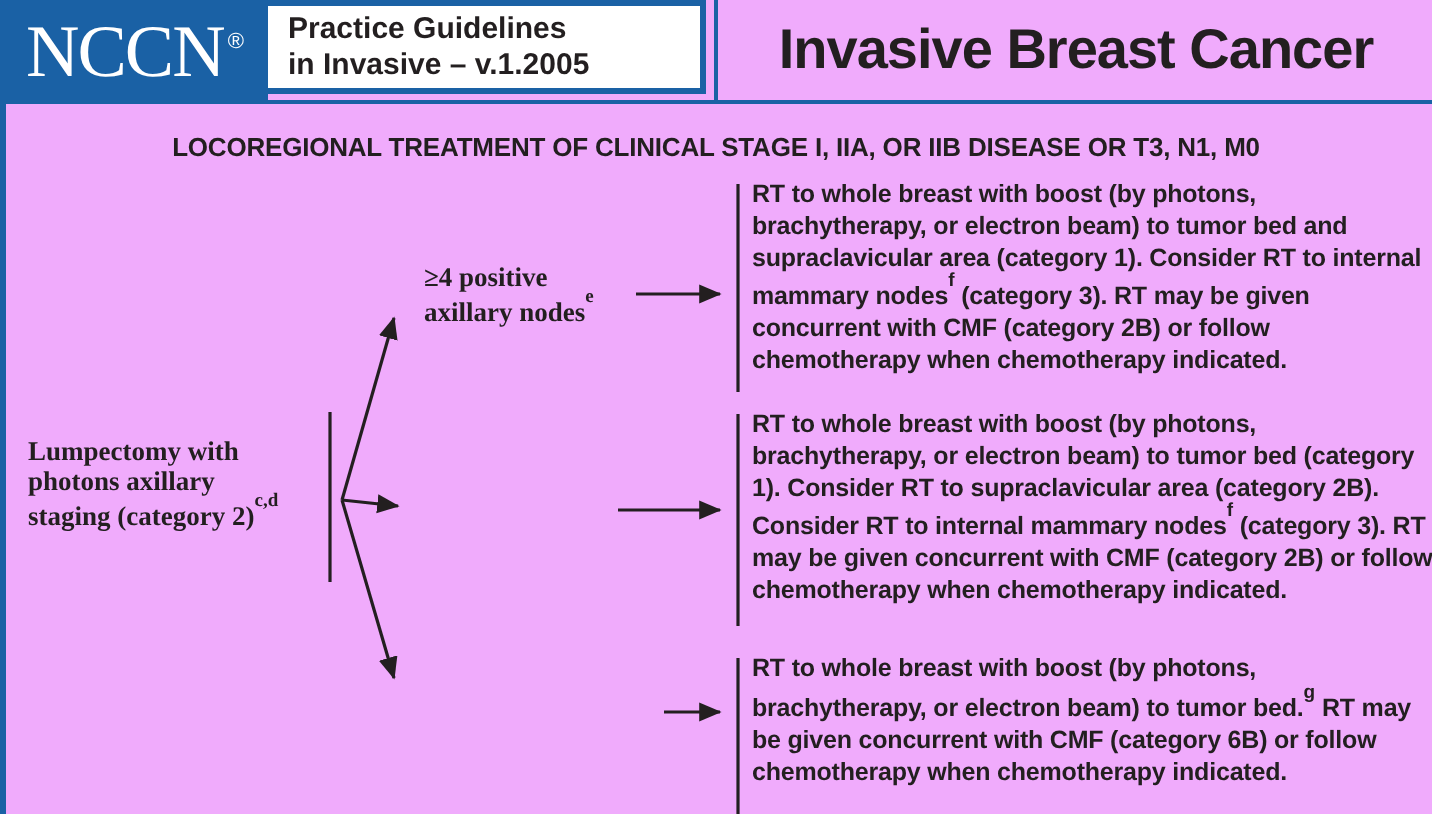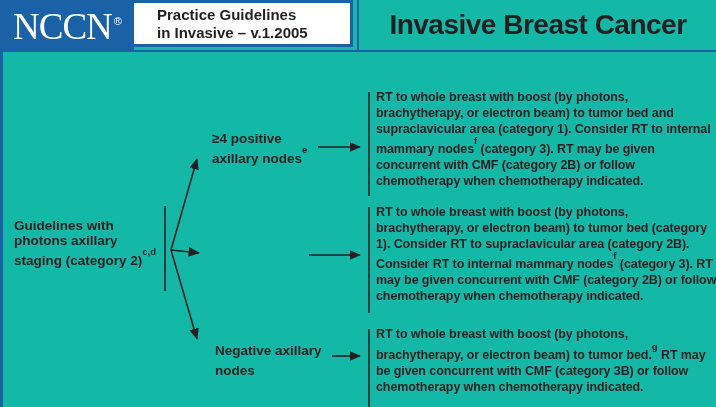--- a/index.html
+++ b/index.html
@@ -1,53 +1,53 @@
 <!DOCTYPE html>
 <html style="--nccn-blue: #1a61a5; --text-dark: #231f20;"><head>
 <meta charset="utf-8">
 <style>
   :root { --nccn-blue:#1a61a5; --text-dark:#231f20; }
   * { margin:0; padding:0; box-sizing:border-box; }
   html,body { background:#fff; }
   .page {
-    position:relative; width:716px; height:407px; background:#14b8a6; overflow:hidden;
+    position:relative; width:716px; height:407px; background:#f0abfc; overflow:hidden;
     font-family:"Liberation Sans", sans-serif; color:var(--text-dark);
   }
   
   .logo-box {
     position:absolute; left:0; top:0; width:134px; height:52px;
     background:var(--nccn-blue); display:flex; align-items:center; justify-content:center;
   }
   .logo-text {
     font-family:"Liberation Serif", serif; color:#fff; font-size:37px;
     letter-spacing:-1px; line-height:1; white-space:nowrap;
   }
   .logo-text .reg { font-size:11px; position:relative; top:-14px; margin-left:2px; font-family:"Liberation Sans",sans-serif; }
   .pg-box {
     position:absolute; left:134px; top:0; width:219px; height:47px; background:#fff;
     border:3px solid var(--nccn-blue); border-left:none;
-    display:flex; flex-direction:column; justify-content:center; padding-left:23px;
+    display:flex; flex-direction:column; justify-content:center; padding-left:10px;
   }
   .pg-line { font-weight:bold; font-size:15px; line-height:18px; color:var(--text-dark); white-space:nowrap; }
   .header-vline { position:absolute; left:357px; top:0; width:2px; height:52px; background:var(--nccn-blue); }
   .page-title {
     position:absolute; left:360px; top:0; width:356px; height:50px;
     display:flex; align-items:center; justify-content:center;
     font-size:28px; font-weight:bold; letter-spacing:-0.5px; white-space:nowrap;
   }
   .header-rule { position:absolute; left:0; top:50px; width:716px; height:2px; background:var(--nccn-blue); }
   .left-rule { position:absolute; left:0; top:52px; width:3px; height:355px; background:var(--nccn-blue); }
   
   .subtitle {
     position:absolute; left:0; top:66px; width:716px; text-align:center;
     font-weight:bold; font-size:13px; letter-spacing:-0.1px; white-space:nowrap;
   }
   
   .connectors { position:absolute; left:0; top:0; pointer-events:none; }
-  .node { position:absolute; font-weight:bold; font-size:13.5px; line-height:15px; white-space:nowrap; }
+  .node { position:absolute; font-weight:bold; font-size:13.5px; line-height:15px; white-space:nowrap;font-family:Liberation Serif, serif; }
   .root-node  { left:14px;  top:218px; }
   .node-b0    { left:212px; top:131px; }
   .node-b1    { left:212px; top:241px; }
   .node-b2    { left:215px; top:343px; }
   sup.fn { font-size:9.5px; position:relative; top:-4px; font-weight:bold; letter-spacing:0; }
   .outcome {
     position:absolute; width:341px; font-weight:bold; font-size:12.5px;
     line-height:15.8px; letter-spacing:-0.1px;
   }
   .outcome-0 { left:376px; top:90px; }
@@ -64,20 +64,21 @@
   </div>
   <div class="pg-box">
     <div class="pg-line">Practice Guidelines</div>
     <div class="pg-line">in Invasive – v.1.2005</div>
   </div>
   <div class="header-vline"></div>
   <div class="page-title">Invasive Breast Cancer</div>
   <div class="header-rule"></div>
   <div class="left-rule"></div>
 
+  <div class="subtitle">LOCOREGIONAL TREATMENT OF CLINICAL STAGE I, IIA, OR IIB DISEASE OR T3, N1, M0</div>
 
   <svg class="connectors" width="716" height="407" viewBox="0 0 716 407" xmlns="http://www.w3.org/2000/svg">
     <defs>
       <marker id="ah" markerWidth="8" markerHeight="8" refX="6.5" refY="3" orient="auto">
         <path d="M0,0 L7,3 L0,6 Z" fill="#231f20"></path>
       </marker>
     </defs>
     <g stroke="#231f20" stroke-width="1.6" fill="none">
 
       <line x1="165" y1="206" x2="165" y2="291"></line>
@@ -90,37 +91,33 @@
       <line x1="309" y1="255" x2="360" y2="255" marker-end="url(#ah)"></line>
       <line x1="332" y1="356" x2="360" y2="356" marker-end="url(#ah)"></line>
 
       <line x1="369" y1="92" x2="369" y2="196"></line>
       <line x1="369" y1="207" x2="369" y2="313"></line>
       <line x1="369" y1="329" x2="369" y2="407"></line>
     </g>
   </svg>
 
   <div class="node root-node">
-    <span>Guidelines with</span><br>
+    <span>Lumpectomy with</span><br>
     <span>photons axillary</span><br>
     <span>staging (category 2)</span><sup class="fn">c,d</sup>
   </div>
 
   <div class="node node-b0">
     <span>≥4 positive</span><br>
     <span>axillary nodes</span><sup class="fn">e</sup>
-  </div>
-  <div class="node node-b2">
-    <span>Negative axillary</span><br>
-    <span>nodes</span><sup class="fn"></sup>
   </div>
 
   <p class="outcome outcome-0">
     <span>RT to whole breast with boost (by photons, brachytherapy, or electron beam) to tumor bed and supraclavicular area (category 1). Consider RT to internal mammary nodes</span><sup class="fn">f</sup><span> (category 3). RT may be given concurrent with CMF (category 2B) or follow chemotherapy when chemotherapy indicated.</span>
   </p>
   <p class="outcome outcome-1">
     <span>RT to whole breast with boost (by photons, brachytherapy, or electron beam) to tumor bed (category 1). Consider RT to supraclavicular area (category 2B). Consider RT to internal mammary nodes</span><sup class="fn">f</sup><span> (category 3). RT may be given concurrent with CMF (category 2B) or follow chemotherapy when chemotherapy indicated.</span>
   </p>
   <p class="outcome outcome-2">
-    <span>RT to whole breast with boost (by photons, brachytherapy, or electron beam) to tumor bed.</span><sup class="fn">g</sup><span> RT may be given concurrent with CMF (category 3B) or follow chemotherapy when chemotherapy indicated.</span>
+    <span>RT to whole breast with boost (by photons, brachytherapy, or electron beam) to tumor bed.</span><sup class="fn">g</sup><span> RT may be given concurrent with CMF (category 6B) or follow chemotherapy when chemotherapy indicated.</span>
   </p>
 
 </div>
 
 </body></html>

